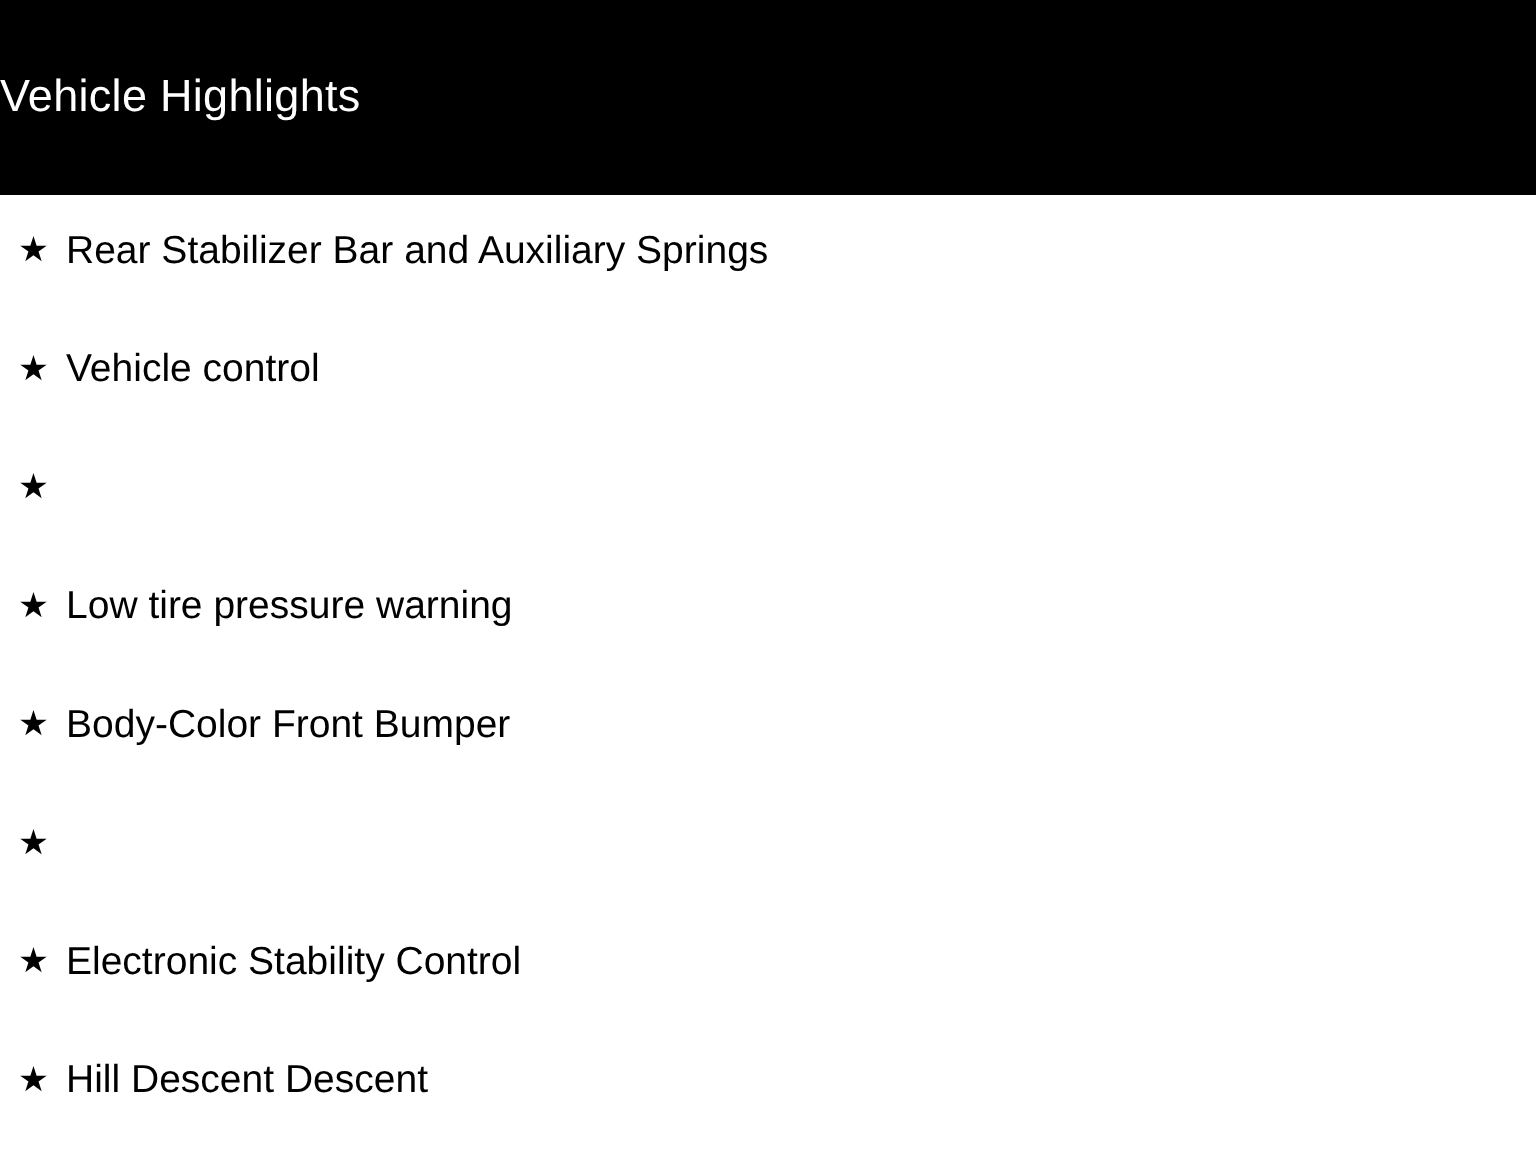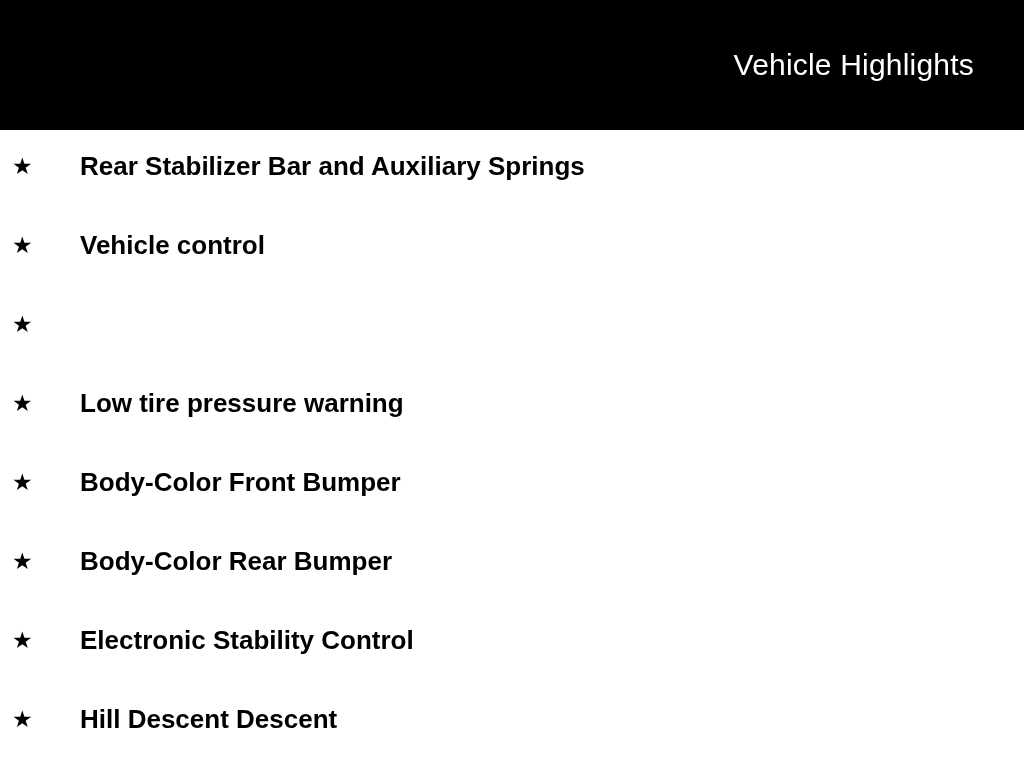--- a/index.html
+++ b/index.html
@@ -19,21 +19,20 @@
     height: 768px;
     background: #ffffff;
   }
   .header-bar {
     position: relative;
     width: 100%;
     height: 130px;
     background: #000000;
     display: flex;
     align-items: center;
-    justify-content: flex-end;
     box-sizing: border-box;
     padding-right: 50px;
   }
   .header-title {
     color: #ffffff;
     font-size: 30px;
     font-weight: 400;
     letter-spacing: 0.2px;
     line-height: 1;
   }
@@ -55,23 +54,22 @@
     width: 32px;
     color: #000000;
     font-size: 23px;
     line-height: 30px;
     text-align: left;
   }
   .item-label {
     color: #000000;
     font-size: 26px;
     line-height: 30px;
-    font-weight: 700;
+    font-weight: 400;
     white-space: nowrap;
-    margin-left: 36px;
   }
 </style>
 </head>
 <body>
 
 <div class="page">
 
   <div class="header-bar">
     <div class="header-title">Vehicle Highlights</div>
   </div>
@@ -97,21 +95,20 @@
       <span class="item-label">Low tire pressure warning</span>
     </li>
 
     <li class="highlight-item">
       <span class="bullet-star">★</span>
       <span class="item-label">Body-Color Front Bumper</span>
     </li>
 
     <li class="highlight-item">
       <span class="bullet-star">★</span>
-      <span class="item-label">Body-Color Rear Bumper</span>
     </li>
 
     <li class="highlight-item">
       <span class="bullet-star">★</span>
       <span class="item-label">Electronic Stability Control</span>
     </li>
 
     <li class="highlight-item">
       <span class="bullet-star">★</span>
       <span class="item-label">Hill Descent Descent</span>

